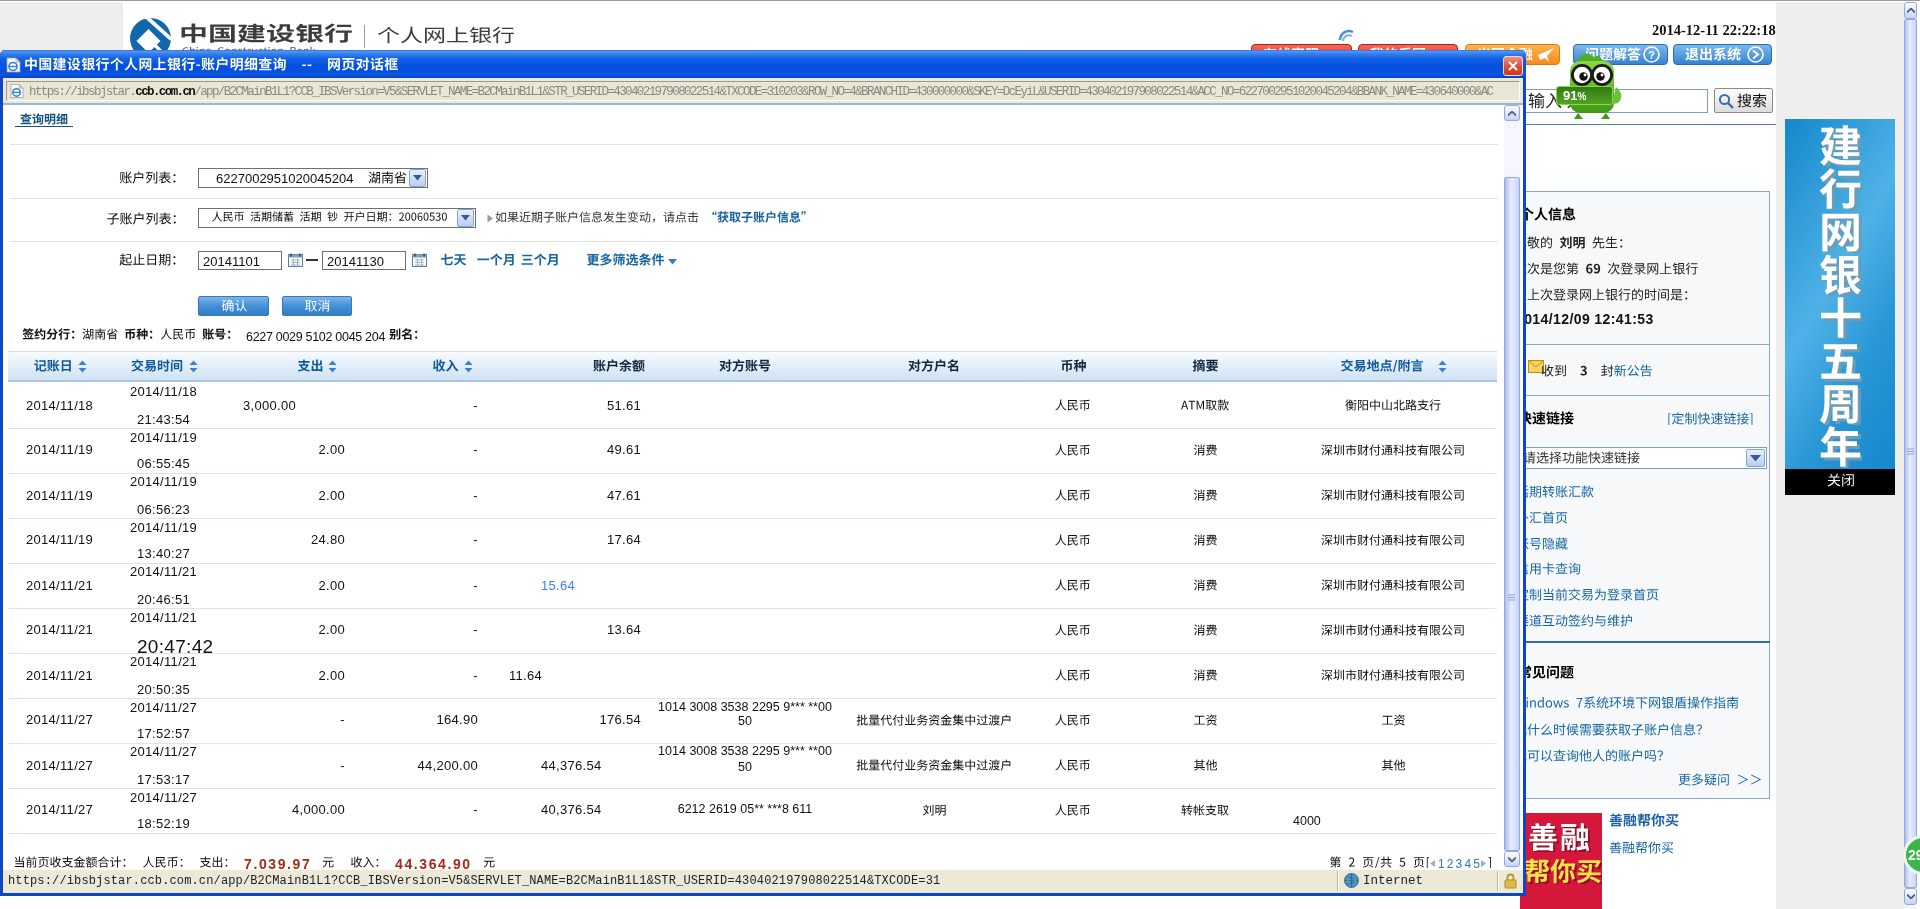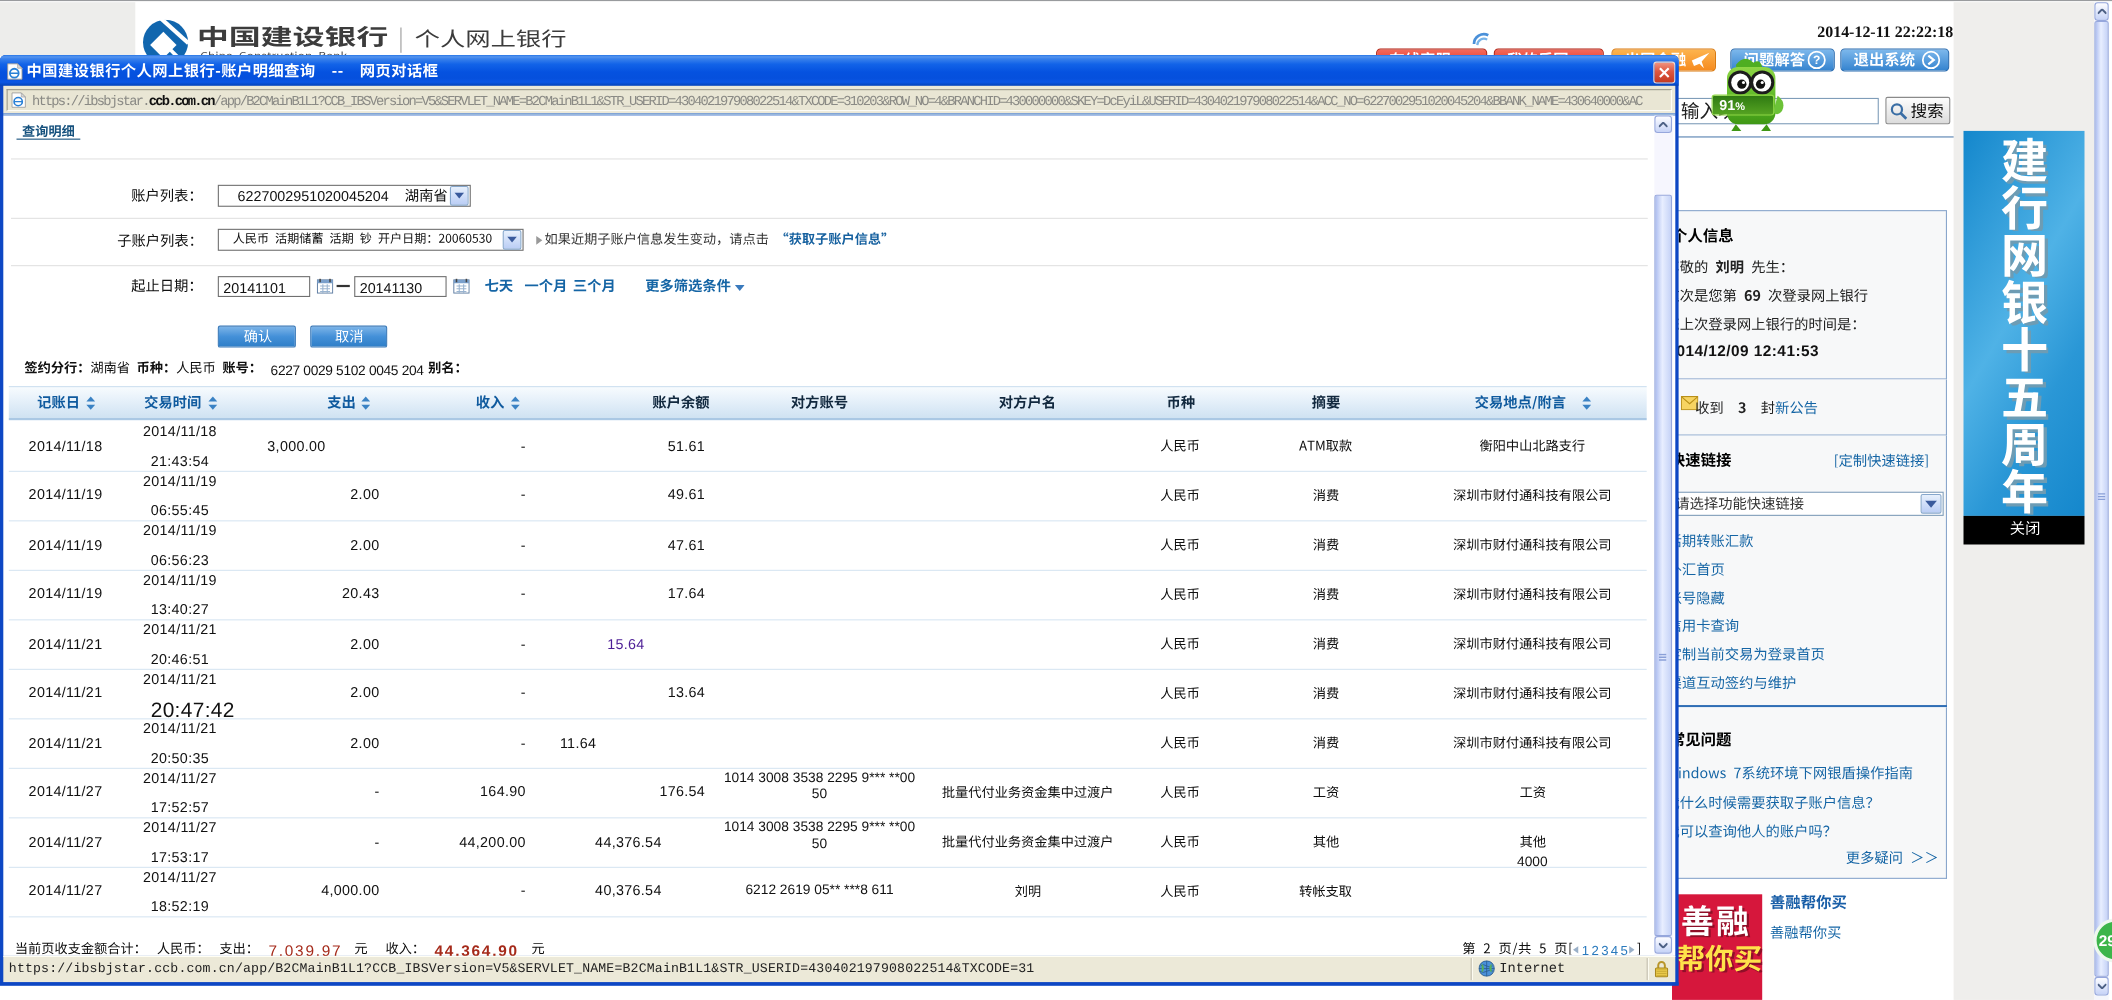--- a/index.html
+++ b/index.html
@@ -855,21 +855,21 @@
     <use href="#r6280" x="7000"></use>
     <use href="#r6709" x="8000"></use>
     <use href="#r9650" x="9000"></use>
     <use href="#r516c" x="10000"></use>
     <use href="#r53f8" x="11000"></use>
   </svg>
 <div class="a" style="left:8px;top:563px;width:1489px;height:1px;background:#d8e6f2"></div>
 <div class="t" style="left:26px;top:532px;font-size:13px;color:#111;letter-spacing:0.3px">2014/11/19</div>
 <div class="t" style="left:130px;top:520px;font-size:13px;color:#111;letter-spacing:0.3px">2014/11/19</div>
 <div class="t" style="left:137px;top:546px;font-size:13px;color:#111;letter-spacing:0.3px">13:40:27</div>
-<div class="t" style="left:245px;top:532px;width:100px;text-align:right;font-size:13px;color:#111;letter-spacing:0.3px">20.43</div>
+<div class="t" style="left:245px;top:532px;width:100px;text-align:right;font-size:13px;color:#111;letter-spacing:0.3px">24.80</div>
 <div class="t" style="left:378px;top:532px;width:100px;text-align:right;font-size:13px;color:#111;letter-spacing:0.3px">-</div>
 <div class="t" style="left:541px;top:532px;width:100px;text-align:right;font-size:13px;color:#111;letter-spacing:0.3px">17.64</div>
 <svg class="a" style="left:1054.2px;top:533.5px;fill:#111;" width="37.5" height="12" viewBox="0 0 3000 1000">
     <use href="#r4eba" x="0"></use>
     <use href="#r6c11" x="1000"></use>
     <use href="#r5e01" x="2000"></use>
   </svg>
 <svg class="a" style="left:1192.5px;top:533.5px;fill:#111;" width="25.0" height="12" viewBox="0 0 2000 1000">
     <use href="#r6d88" x="0"></use>
     <use href="#r8d39" x="1000"></use>
@@ -887,21 +887,21 @@
     <use href="#r9650" x="9000"></use>
     <use href="#r516c" x="10000"></use>
     <use href="#r53f8" x="11000"></use>
   </svg>
 <div class="a" style="left:8px;top:608px;width:1489px;height:1px;background:#d8e6f2"></div>
 <div class="t" style="left:26px;top:578px;font-size:13px;color:#111;letter-spacing:0.3px">2014/11/21</div>
 <div class="t" style="left:130px;top:564px;font-size:13px;color:#111;letter-spacing:0.3px">2014/11/21</div>
 <div class="t" style="left:137px;top:592px;font-size:13px;color:#111;letter-spacing:0.3px">20:46:51</div>
 <div class="t" style="left:245px;top:578px;width:100px;text-align:right;font-size:13px;color:#111;letter-spacing:0.3px">2.00</div>
 <div class="t" style="left:378px;top:578px;width:100px;text-align:right;font-size:13px;color:#111;letter-spacing:0.3px">-</div>
-<div class="t" style="left:519px;top:578px;width:100px;text-align:center;font-size:13px;color:#4c1d95;letter-spacing:0.3px">15.64</div>
+<div class="t" style="left:541px;top:578px;width:100px;text-align:left;font-size:13px;color:#3b82f6;letter-spacing:0.3px">15.64</div>
 <svg class="a" style="left:1054.2px;top:578.5px;fill:#111;" width="37.5" height="12" viewBox="0 0 3000 1000">
     <use href="#r4eba" x="0"></use>
     <use href="#r6c11" x="1000"></use>
     <use href="#r5e01" x="2000"></use>
   </svg>
 <svg class="a" style="left:1192.5px;top:578.5px;fill:#111;" width="25.0" height="12" viewBox="0 0 2000 1000">
     <use href="#r6d88" x="0"></use>
     <use href="#r8d39" x="1000"></use>
   </svg>
 <svg class="a" style="left:1318.0px;top:578.5px;fill:#111;" width="150.0" height="12" viewBox="0 0 12000 1000">
@@ -1068,21 +1068,21 @@
     <use href="#r4eba" x="0"></use>
     <use href="#r6c11" x="1000"></use>
     <use href="#r5e01" x="2000"></use>
   </svg>
 <svg class="a" style="left:1180.0px;top:803.5px;fill:#111;" width="50.0" height="12" viewBox="0 0 4000 1000">
     <use href="#r8f6c" x="0"></use>
     <use href="#r5e10" x="1000"></use>
     <use href="#r652f" x="2000"></use>
     <use href="#r53d6" x="3000"></use>
   </svg>
-<div class="t" style="left:1293px;top:776px;width:200px;text-align:center;font-size:12.5px;color:#111">4000</div>
+<div class="t" style="left:1293px;top:814px;width:200px;font-size:12.5px;color:#111">4000</div>
 <svg class="a" style="left:12.0px;top:856.0px;" width="123.0" height="12" viewBox="0 0 10000 1000">
     <use href="#r5f53" x="0" fill="#111"></use>
     <use href="#r524d" x="1000" fill="#111"></use>
     <use href="#r9875" x="2000" fill="#111"></use>
     <use href="#r6536" x="3000" fill="#111"></use>
     <use href="#r652f" x="4000" fill="#111"></use>
     <use href="#r91d1" x="5000" fill="#111"></use>
     <use href="#r989d" x="6000" fill="#111"></use>
     <use href="#r5408" x="7000" fill="#111"></use>
     <use href="#r8ba1" x="8000" fill="#111"></use>
@@ -1092,21 +1092,21 @@
     <use href="#r4eba" x="0" fill="#111"></use>
     <use href="#r6c11" x="1000" fill="#111"></use>
     <use href="#r5e01" x="2000" fill="#111"></use>
     <use href="#rff1a" x="3000" fill="#111"></use>
   </svg>
 <svg class="a" style="left:199.0px;top:856.0px;" width="36.9" height="12" viewBox="0 0 3000 1000">
     <use href="#r652f" x="0" fill="#111"></use>
     <use href="#r51fa" x="1000" fill="#111"></use>
     <use href="#rff1a" x="2000" fill="#111"></use>
   </svg>
-<div class="t" style="left:244px;top:856px;font-size:14px;font-weight:normal;color:#a52a1a;letter-spacing:1.6px">7,039.97</div>
+<div class="t" style="left:244px;top:856px;font-size:14px;font-weight:bold;color:#a52a1a;letter-spacing:1.6px">7,039.97</div>
 <svg class="a" style="left:322.0px;top:856.0px;" width="12.3" height="12" viewBox="0 0 1000 1000">
     <use href="#r5143" x="0" fill="#111"></use>
   </svg>
 <svg class="a" style="left:350.0px;top:856.0px;" width="36.9" height="12" viewBox="0 0 3000 1000">
     <use href="#r6536" x="0" fill="#111"></use>
     <use href="#r5165" x="1000" fill="#111"></use>
     <use href="#rff1a" x="2000" fill="#111"></use>
   </svg>
 <div class="t" style="left:395px;top:856px;font-size:14px;font-weight:bold;color:#a52a1a;letter-spacing:1.6px">44,364.90</div>
 <svg class="a" style="left:483.0px;top:856.0px;" width="12.3" height="12" viewBox="0 0 1000 1000">

